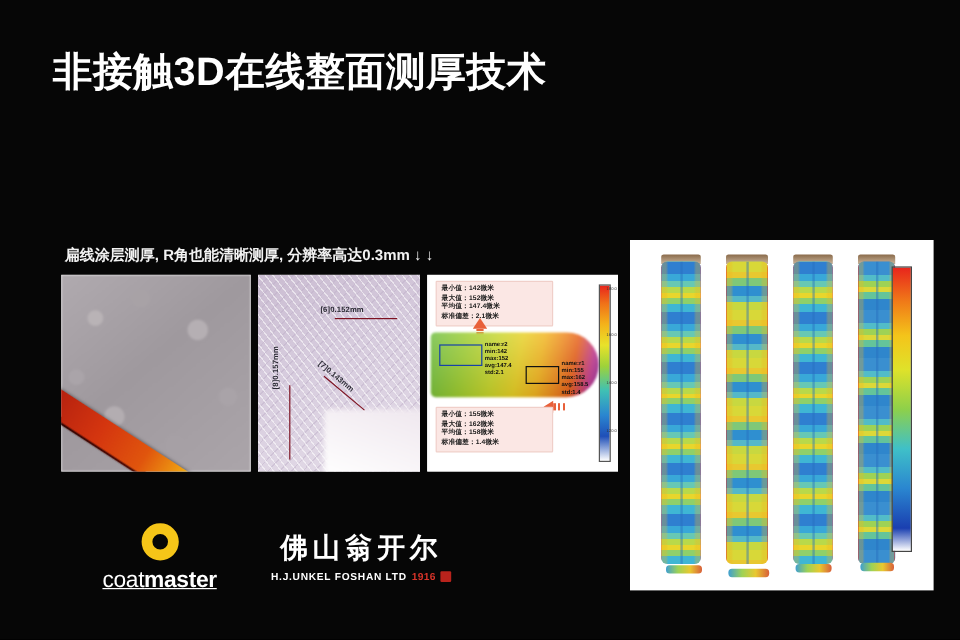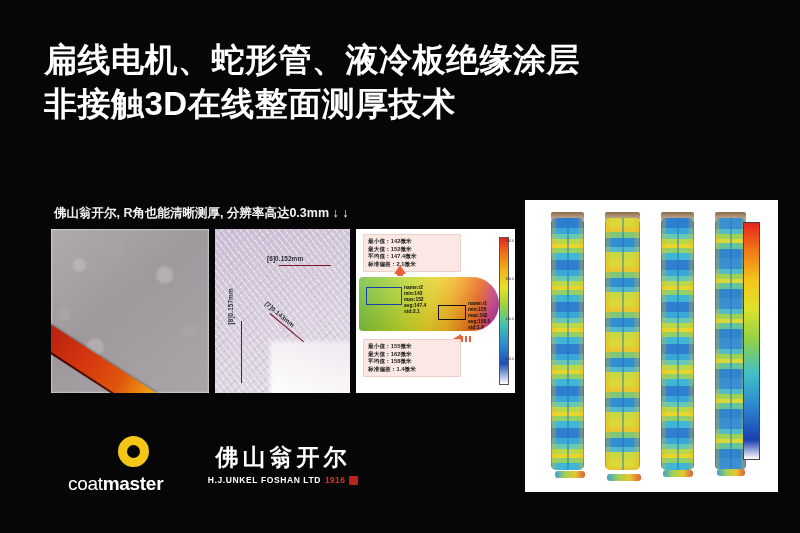--- a/index.html
+++ b/index.html
@@ -135,45 +135,44 @@
     background:linear-gradient(180deg,#8a6a4a,#c9b49a);border-radius:2px 2px 0 0;}
   .strip-foot{position:absolute;height:7px;border-radius:3px;
     background:linear-gradient(90deg,#3f9fd0,#9ed255,#e8c830,#d8603a);filter:blur(.5px);}
   .serp-cbar{position:absolute;right:8px;top:12px;width:15px;bottom:22px;
     border:1px solid #444;
     background:linear-gradient(180deg,#e8251c 0%,#f07a18 12%,#f4c41a 24%,
       #dfe22a 36%,#8ed04a 50%,#3fc0c8 64%,#2a86d0 78%,#1a3fb0 92%,#ffffff 100%);}
 
   
   .logos{position:absolute;left:60px;top:436px;width:320px;height:70px;}
-  .logo-cm{position:absolute;left:8px;top:0;width:130px;}
+  .logo-cm{position:absolute;left:8px;top:0;width:130px;text-align:center;text-decoration:underline;}
   .cm-ring{width:31px;height:31px;border-radius:50%;border:9px solid #f5c518;
     margin:0 auto 6px;box-sizing:border-box;}
   .cm-word{font-size:19px;letter-spacing:-.3px;color:#fff;font-weight:300;}
   .cm-word b{font-weight:bold;}
-  .logo-unkel{position:absolute;left:138px;top:6px;width:170px;}
+  .logo-unkel{position:absolute;left:156px;top:6px;width:170px;}
   .uk-cn{font-size:23px;font-weight:bold;color:#fff;letter-spacing:4px;
     font-family:"DejaVu Serif","Liberation Serif",serif;line-height:30px;
     text-align:center;white-space:nowrap;}
   .uk-row{display:flex;align-items:center;justify-content:center;gap:4px;margin-top:3px;}
   .uk-en{font-size:8.5px;font-weight:bold;letter-spacing:.6px;color:#fff;white-space:nowrap;}
   .uk-year{font-size:8.5px;font-weight:bold;color:#d8342a;letter-spacing:.3px;}
   .uk-seal{width:9px;height:9px;background:#b8231c;border-radius:1px;}
 </style>
 </head>
 <body>
 
 <div class="slide">
 
   <div class="title-block">
-    <div class="title-line">扁线电机、蛇形管、液冷板绝缘涂层</div>
     <div class="title-line">非接触3D在线整面测厚技术</div>
   </div>
 
-  <div class="cap cap-left">佛山翁开尔, R角也能清晰测厚, 分辨率高达0.3mm ↓  ↓</div>
+  <div class="cap cap-left">扁线涂层测厚, R角也能清晰测厚, 分辨率高达0.3mm ↓  ↓</div>
 
   <div class="panel" id="panel-wire">
     <div class="wire-bg"></div>
     <div class="wire-edge"></div>
     <div class="wire-bar"></div>
   </div>
 
   <div class="panel" id="panel-cross">
     <div class="micro-bg"></div>
     <div class="micro-corner"></div>

